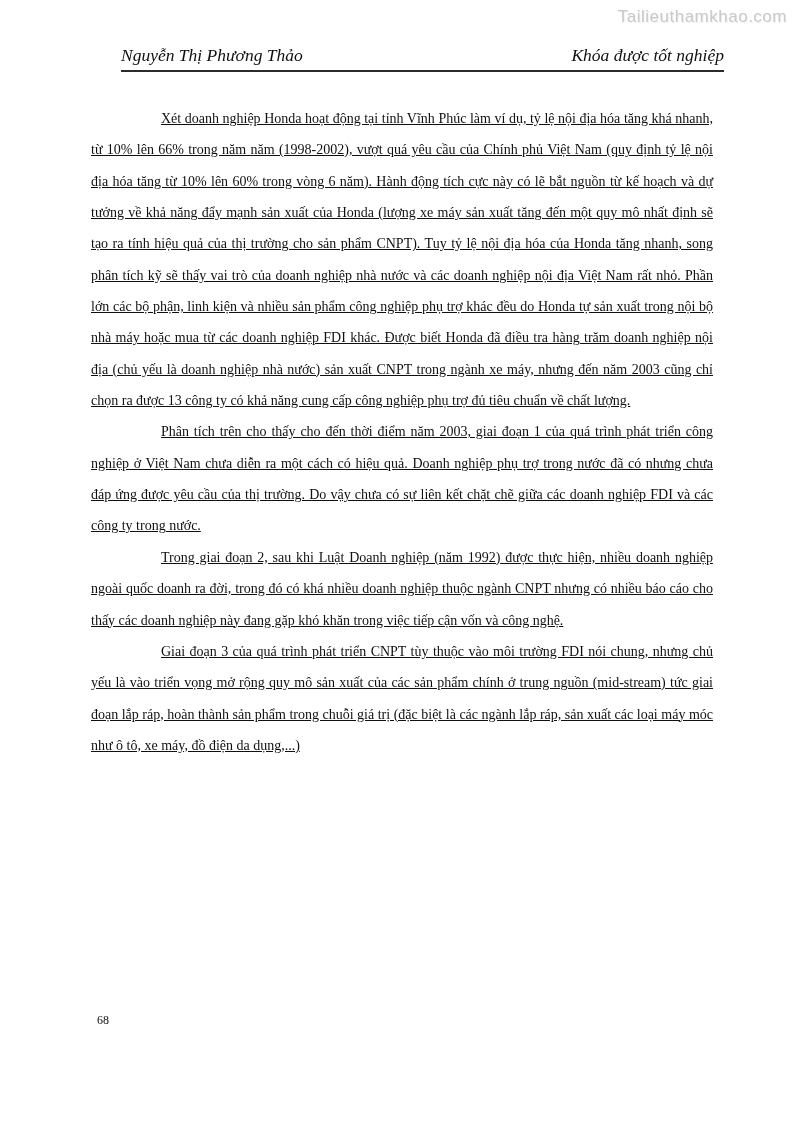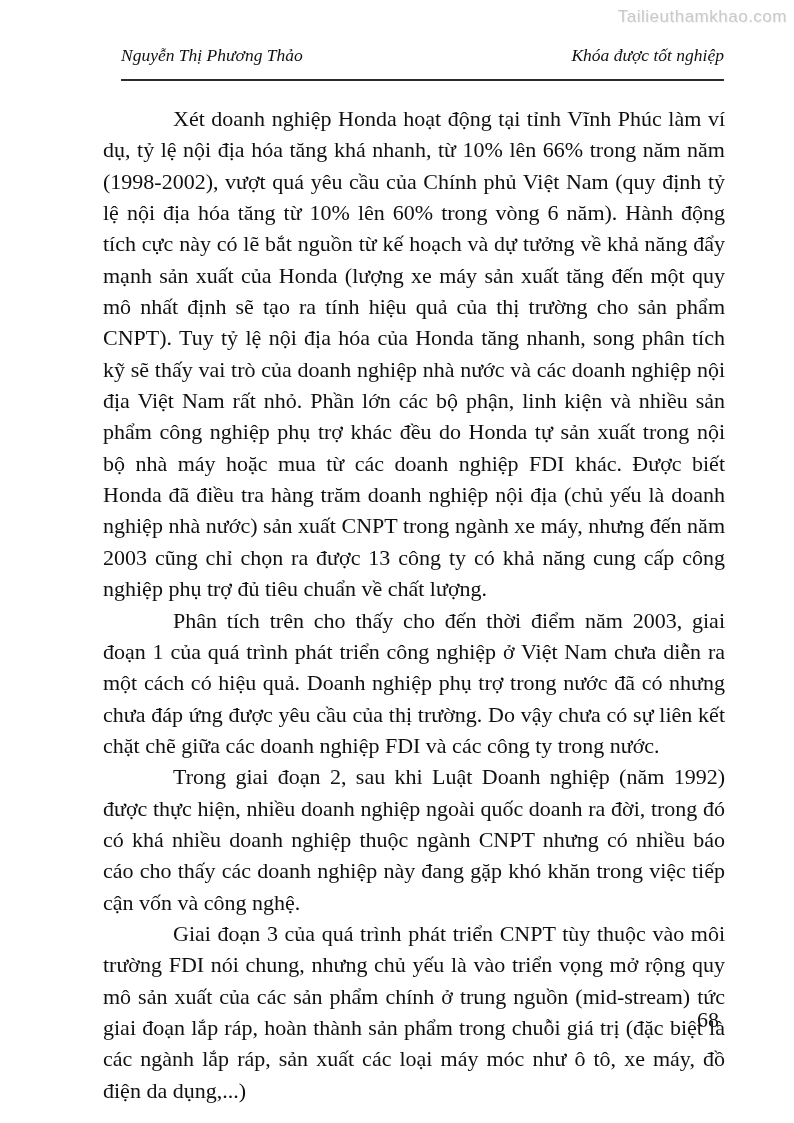--- a/index.html
+++ b/index.html
@@ -29,47 +29,48 @@
   .header {
     position: absolute;
     top: 45px;
     left: 121px;
     right: 70px;
     display: flex;
     justify-content: space-between;
     align-items: flex-end;
     font-style: italic;
     font-size: 17.5px;
-    padding-bottom: 13px;
+    padding-bottom: 4px;
     border-bottom: 2px solid #2b2b2b;
   }
   .header .author,
   .header .doc-title {
     white-space: nowrap;
   }
   .content {
     position: absolute;
     top: 103px;
-    left: 103px;
+    left: 91px;
     width: 622px;
     text-align: justify;
-    font-size: 22px;
+    font-size: 14px;
+    text-decoration: underline;
   }
   .content p {
     margin: 0;
     text-indent: 70px;
     line-height: 31.35px;
   }
   .page-number {
     position: absolute;
     top: 1008px;
     left: 97px;
     width: 622px;
-    text-align: right;
-    font-size: 22px;
+    text-align: left;
+    font-size: 12px;
     line-height: 24px;
   }
 </style>
 </head>
 <body>
 
 <div class="page">
 
   <div class="watermark">Tailieuthamkhao.com</div>
 

